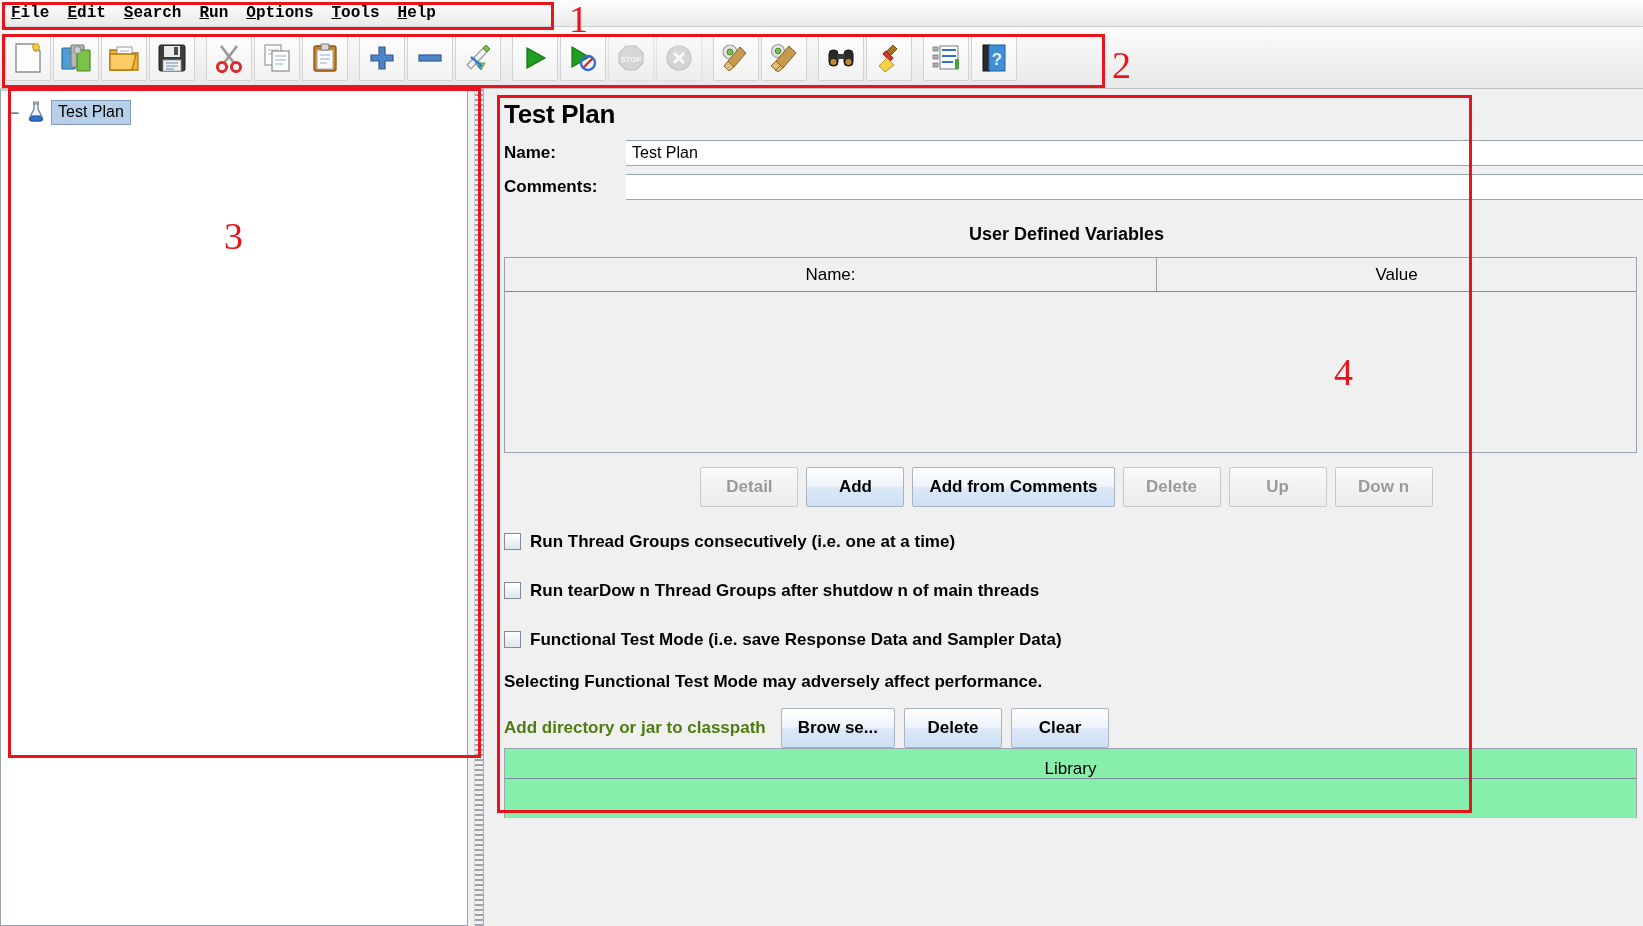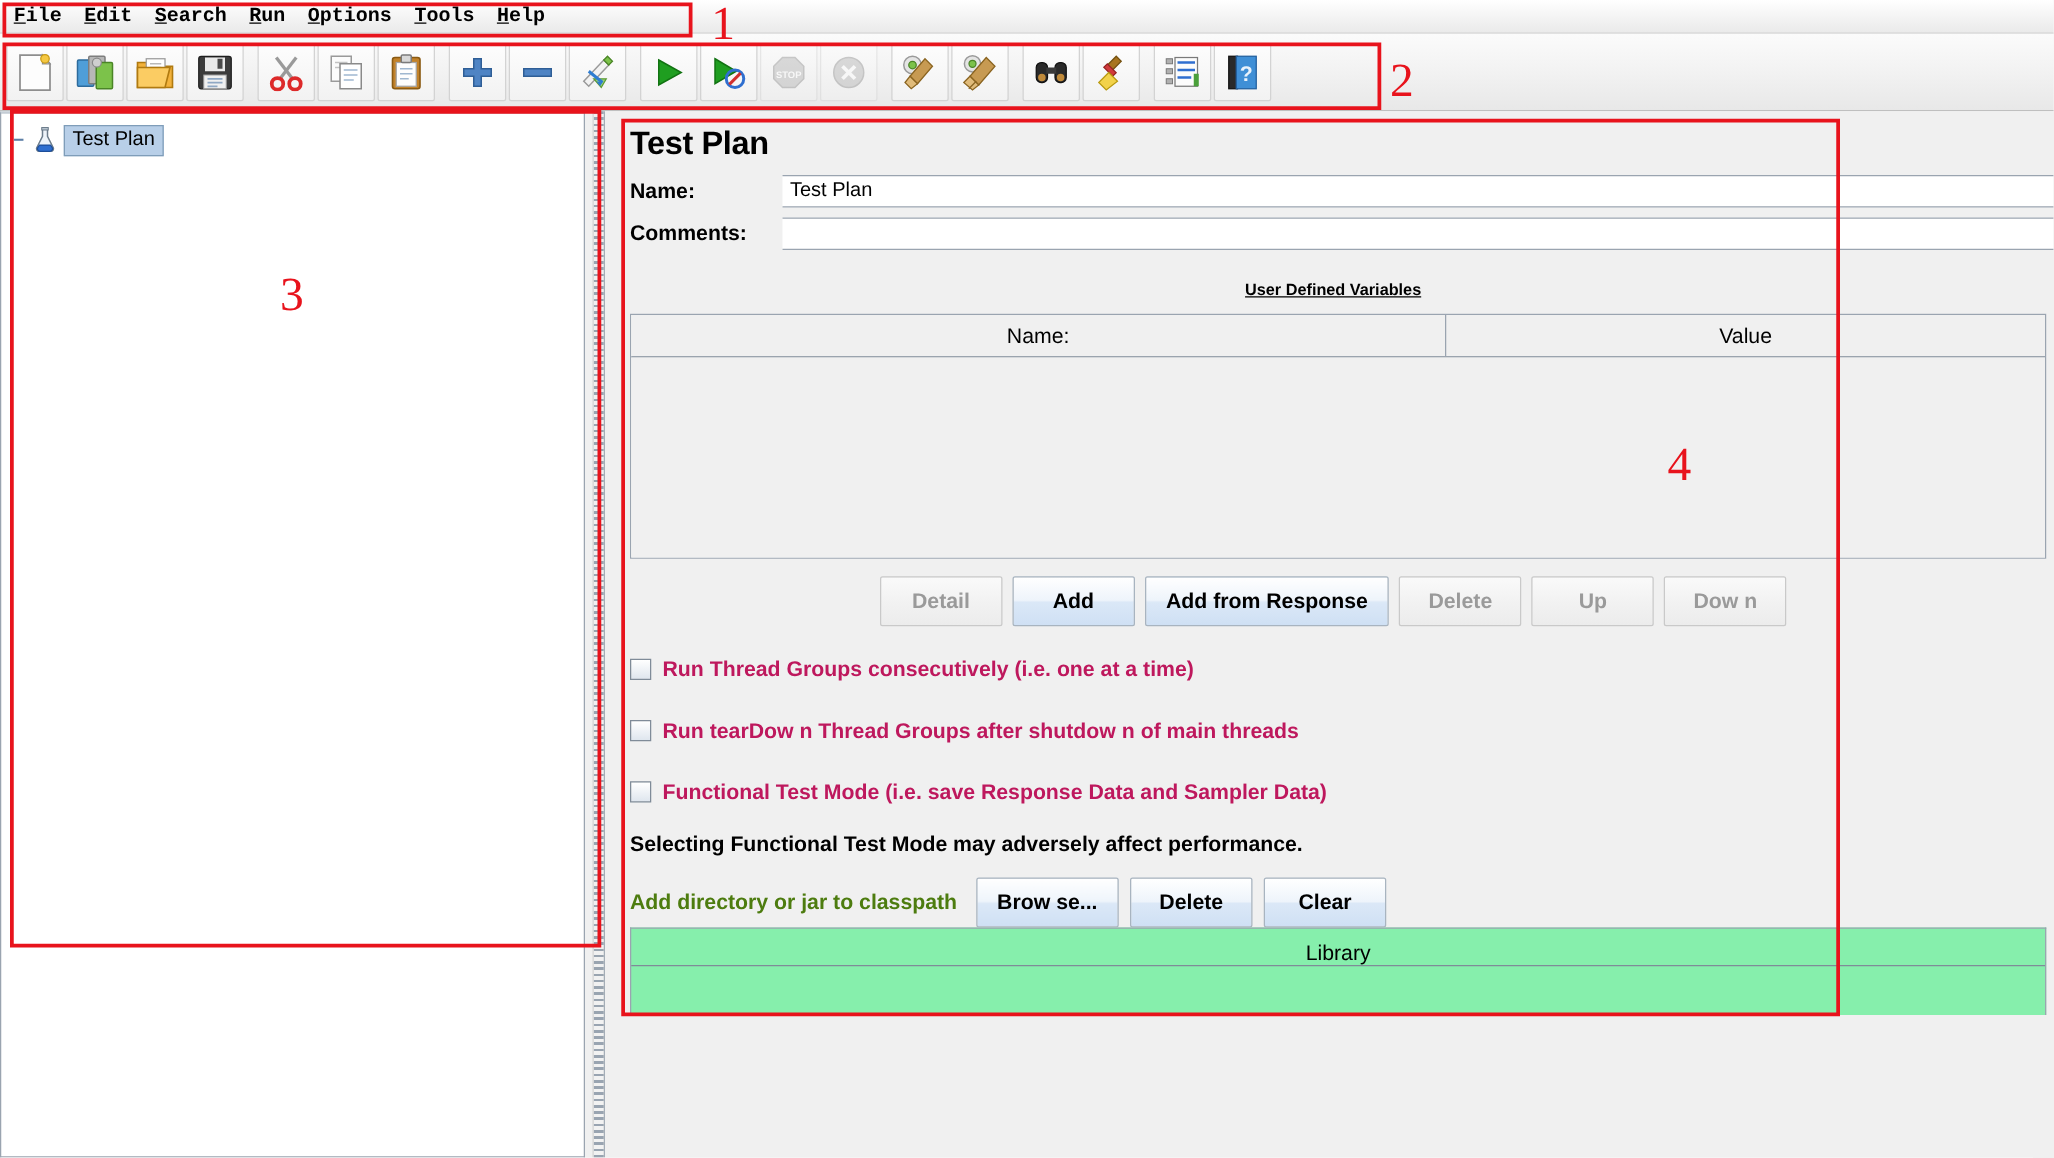--- a/index.html
+++ b/index.html
@@ -135,23 +135,22 @@
     border-top: 1px solid #9aa4b0;
     border-bottom: 1px solid #9aa4b0;
     font-size: 16px; color: #000;
     padding: 0 6px;
     outline: none;
     font-family: "Liberation Sans", sans-serif;
   }
 
   .udv-title {
     text-align: center;
-    font-size: 13px; font-weight: bold; color: #000;
+    font-size: 18px; font-weight: bold; color: #000;
     padding: 20px 0 12px 0;
-    text-decoration: underline;
   }
   .udv-table {
     margin: 0 6px 0 14px;
     border: 1px solid #9aa4b0;
     background: #ffffff;
   }
   .udv-head {
     display: flex;
     height: 34px;
     background: #f0f0f0;
@@ -197,21 +196,21 @@
     padding: 0 0 0 14px;
     height: 49px;
   }
   .cb {
     width: 17px; height: 17px;
     border: 1px solid #7f8b98;
     background: linear-gradient(to bottom,#ffffff,#dfe6ee);
     margin-right: 9px; flex: none;
   }
   .check-label {
-    font-size: 17px; font-weight: bold; color: #be185d;
+    font-size: 17px; font-weight: bold; color: #000000;
   }
   .note {
     font-size: 17px; font-weight: bold; color: #000;
     padding: 8px 0 6px 14px;
   }
   .classpath-row {
     display: flex; align-items: center;
     padding: 10px 0 0 14px;
     gap: 9px;
   }
@@ -536,21 +535,21 @@
         <div class="udv-head">
           <div class="udv-th name">Name:</div>
           <div class="udv-th value">Value</div>
         </div>
         <div class="udv-body"></div>
       </div>
 
       <div class="btn-row">
         <div class="btn disabled">Detail</div>
         <div class="btn">Add</div>
-        <div class="btn">Add from Response</div>
+        <div class="btn">Add from Comments</div>
         <div class="btn disabled">Delete</div>
         <div class="btn disabled">Up</div>
         <div class="btn disabled">Dow n</div>
       </div>
 
       <div class="check-row">
         <span class="cb"></span>
         <span class="check-label">Run Thread Groups consecutively (i.e. one at a time)</span>
       </div>
       <div class="check-row">

